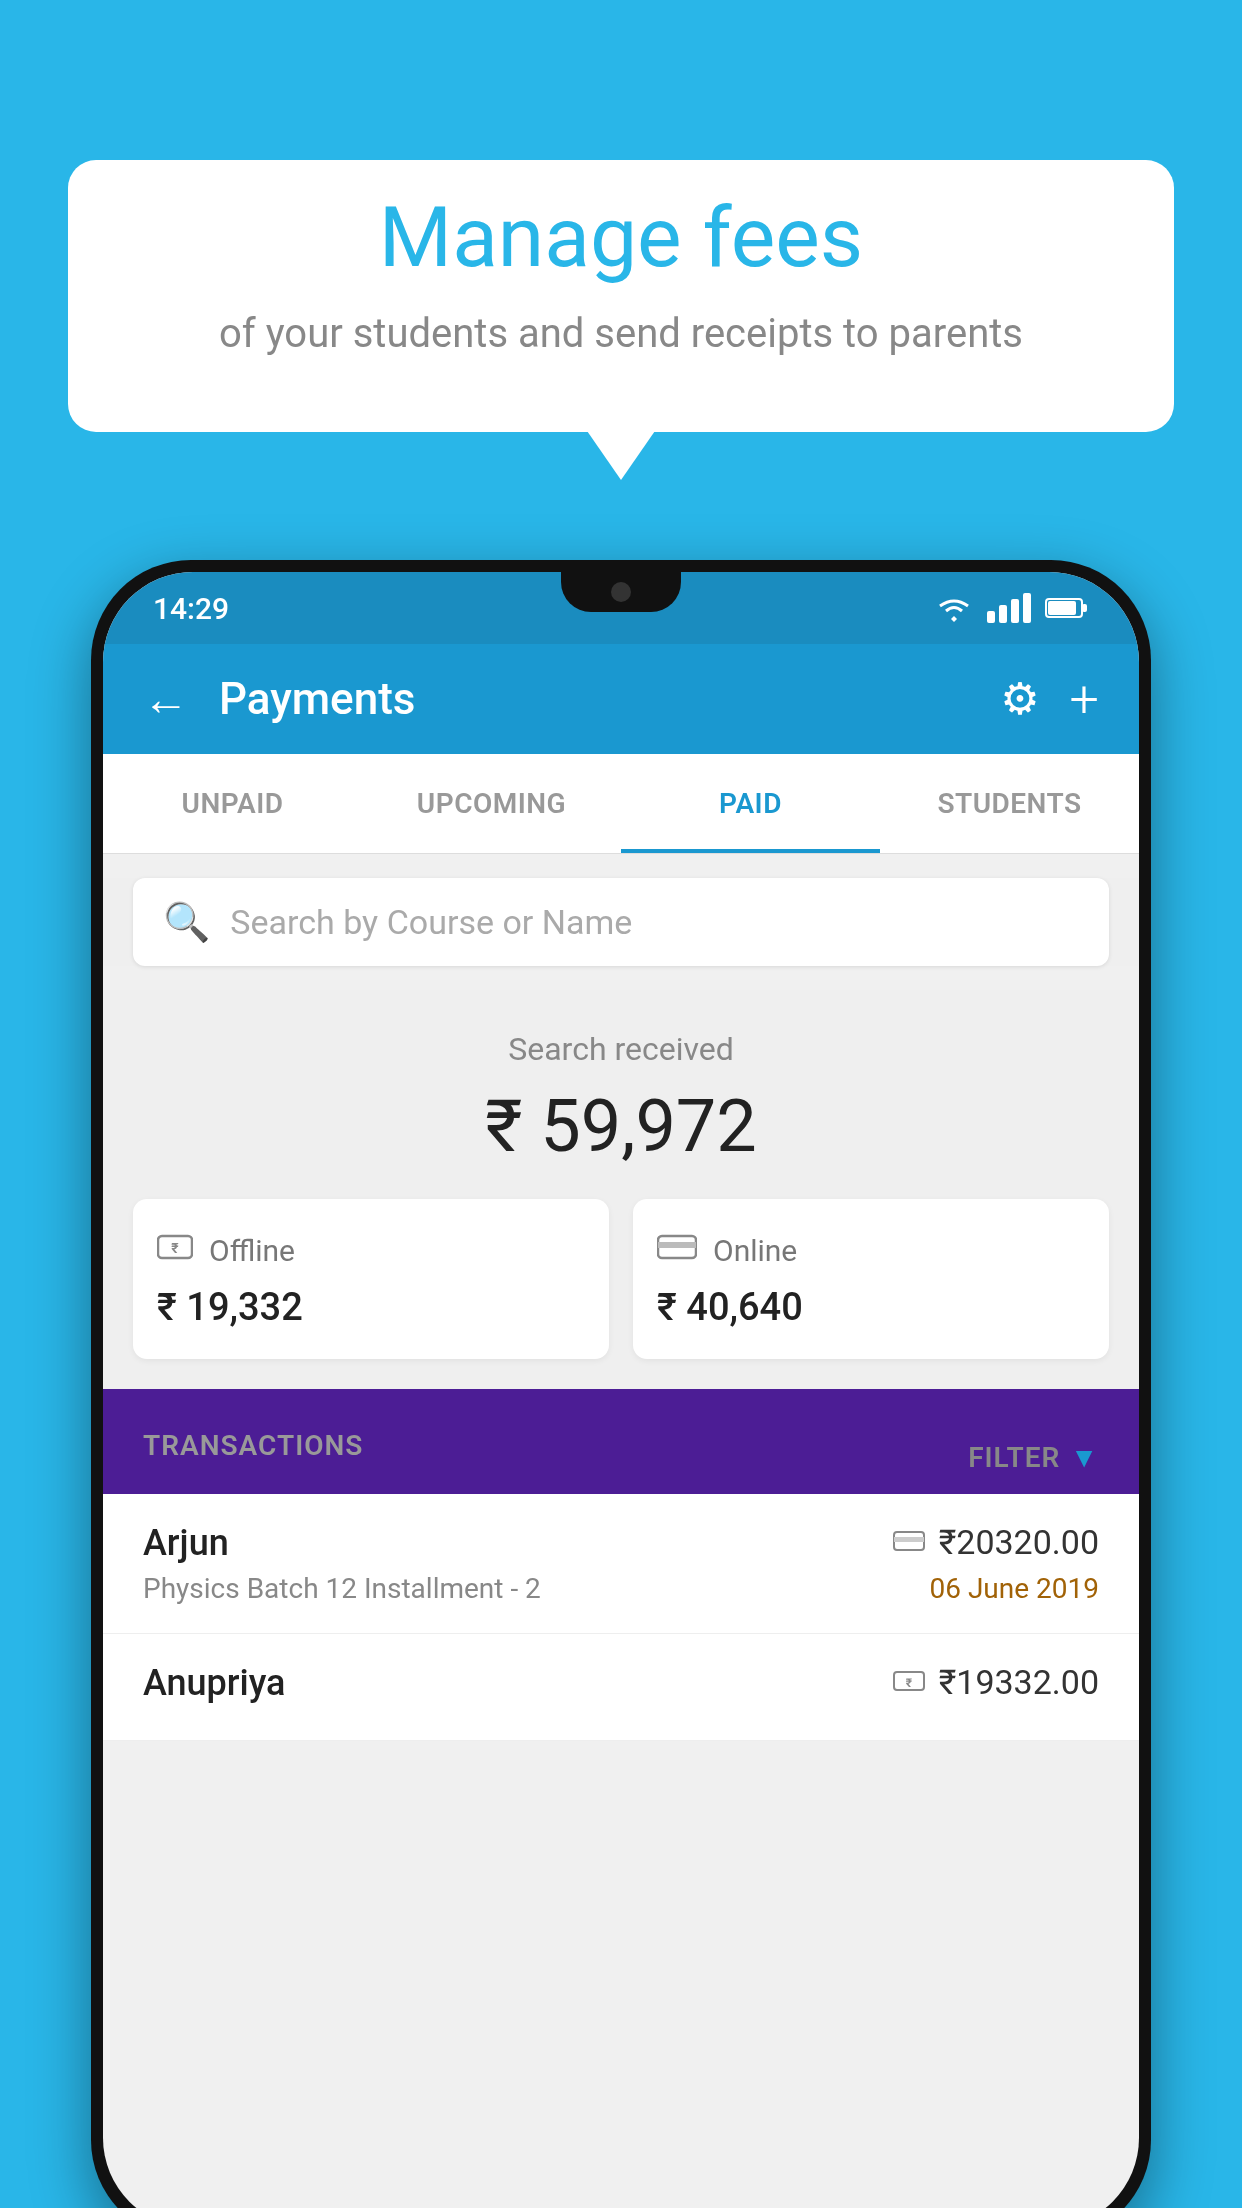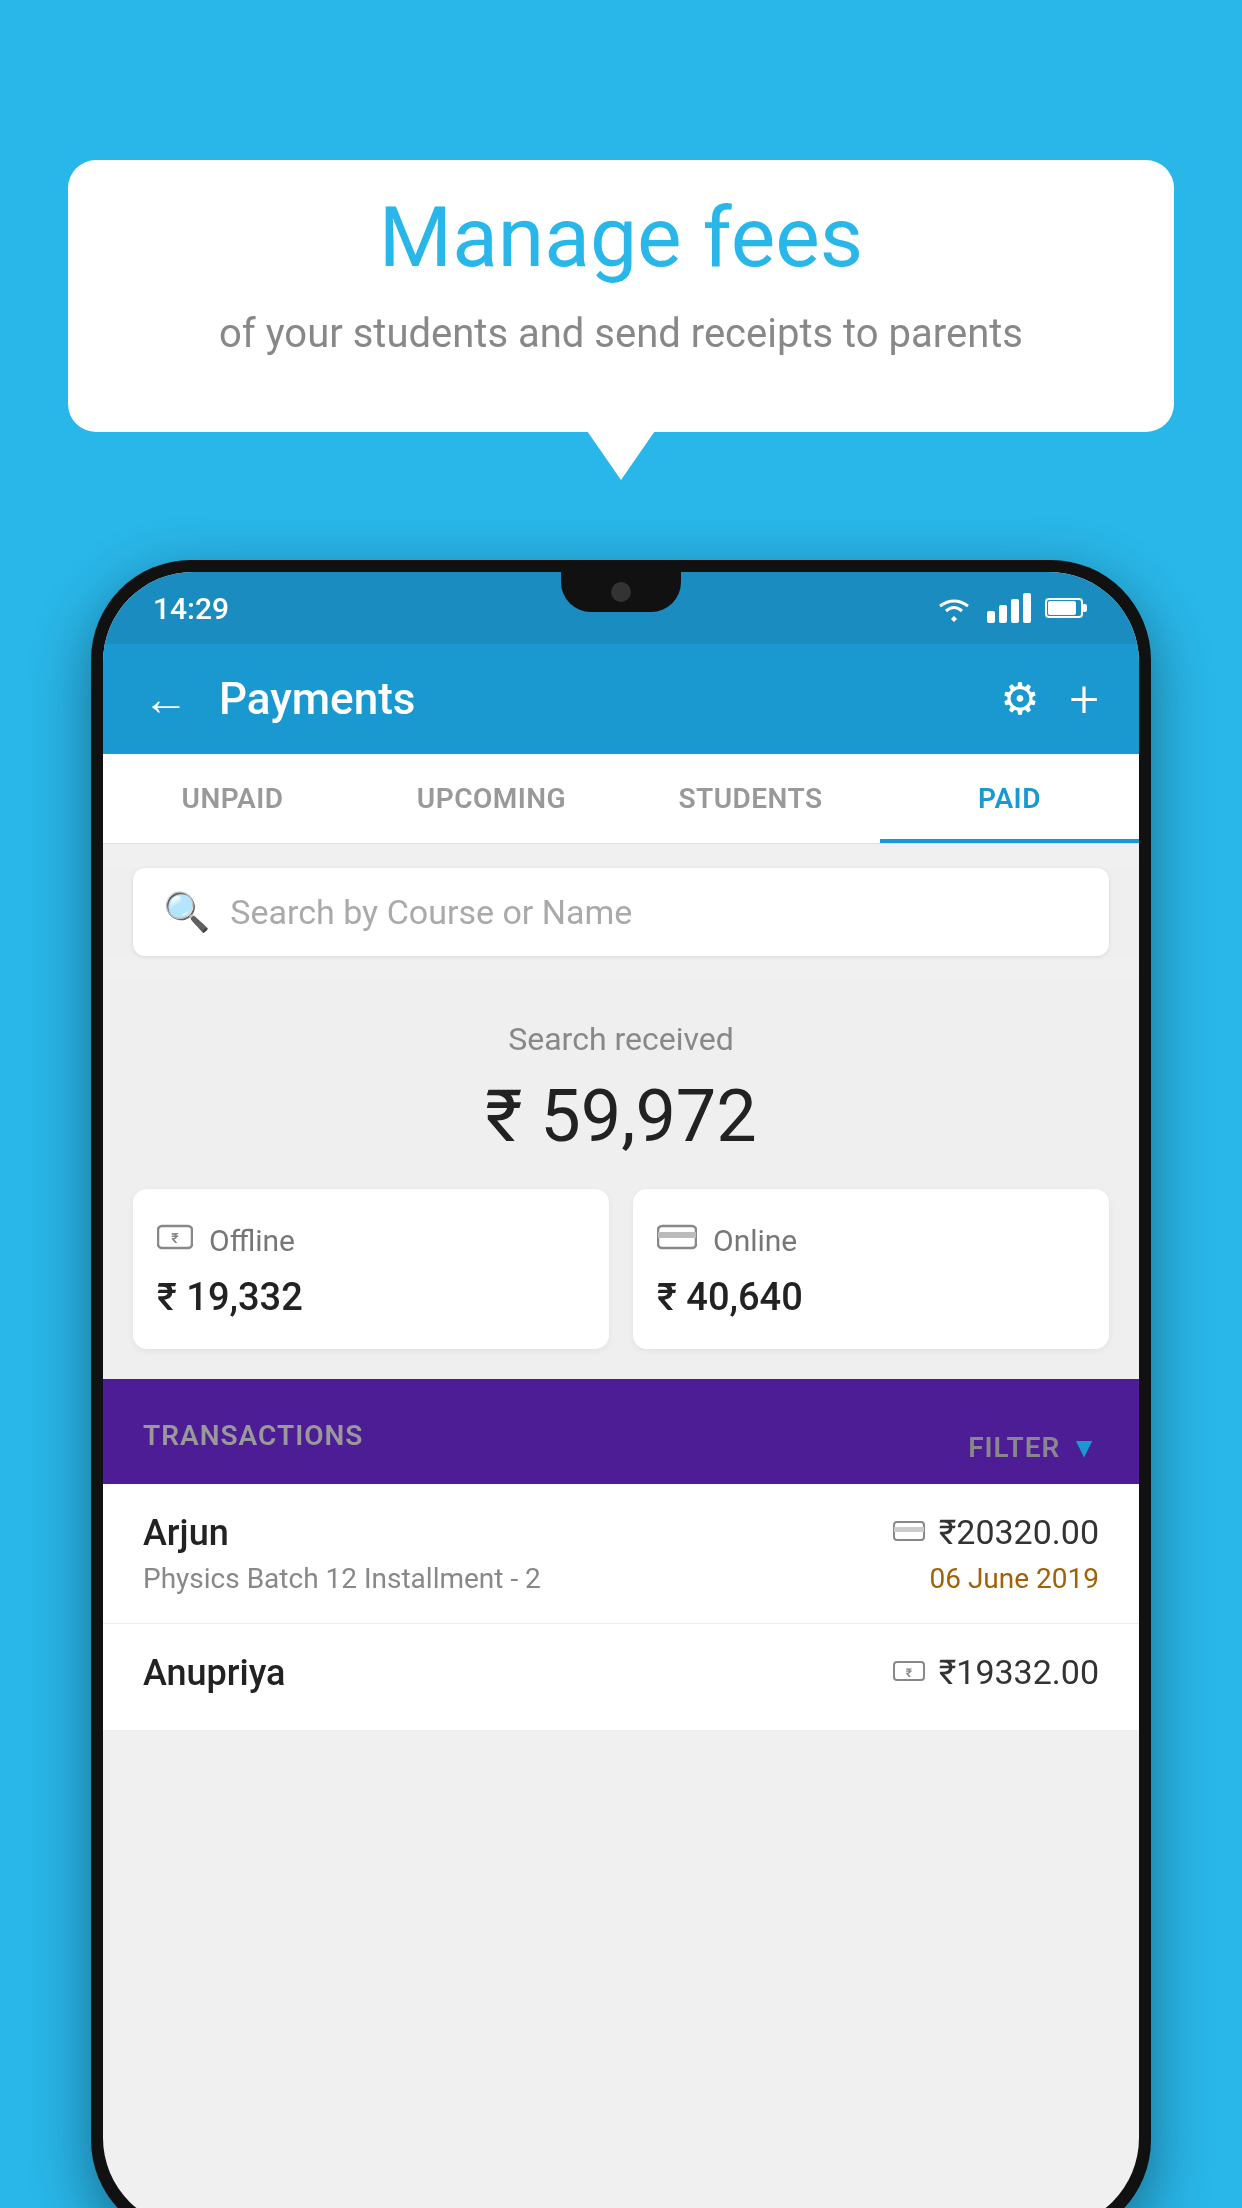--- a/index.html
+++ b/index.html
@@ -149,21 +149,21 @@
     .add-icon {
       color: white;
       font-size: 52px;
       font-weight: 300;
     }
 
     
     .tabs {
       background: white;
       display: flex;
-      height: 90px;
+      height: 100px;
       border-bottom: 1px solid #ddd;
     }
     .tab {
       flex: 1;
       display: flex;
       align-items: center;
       justify-content: center;
       font-size: 28px;
       font-weight: 600;
       color: #999;
@@ -392,25 +392,25 @@
       </div>
     </div>
 
     <div class="tabs">
       <div class="tab">
         <span>UNPAID</span>
       </div>
       <div class="tab">
         <span>UPCOMING</span>
       </div>
+      <div class="tab active">
+        <span>PAID</span>
+      </div>
       <div class="tab">
         <span>STUDENTS</span>
-      </div>
-      <div class="tab active">
-        <span>PAID</span>
       </div>
     </div>
 
     <div style="background:#efefef; padding-bottom: 0;">
       <div class="search-bar">
         <span class="search-icon-el">🔍</span>
         <span class="search-placeholder">Search by Course or Name</span>
       </div>
     </div>
 

